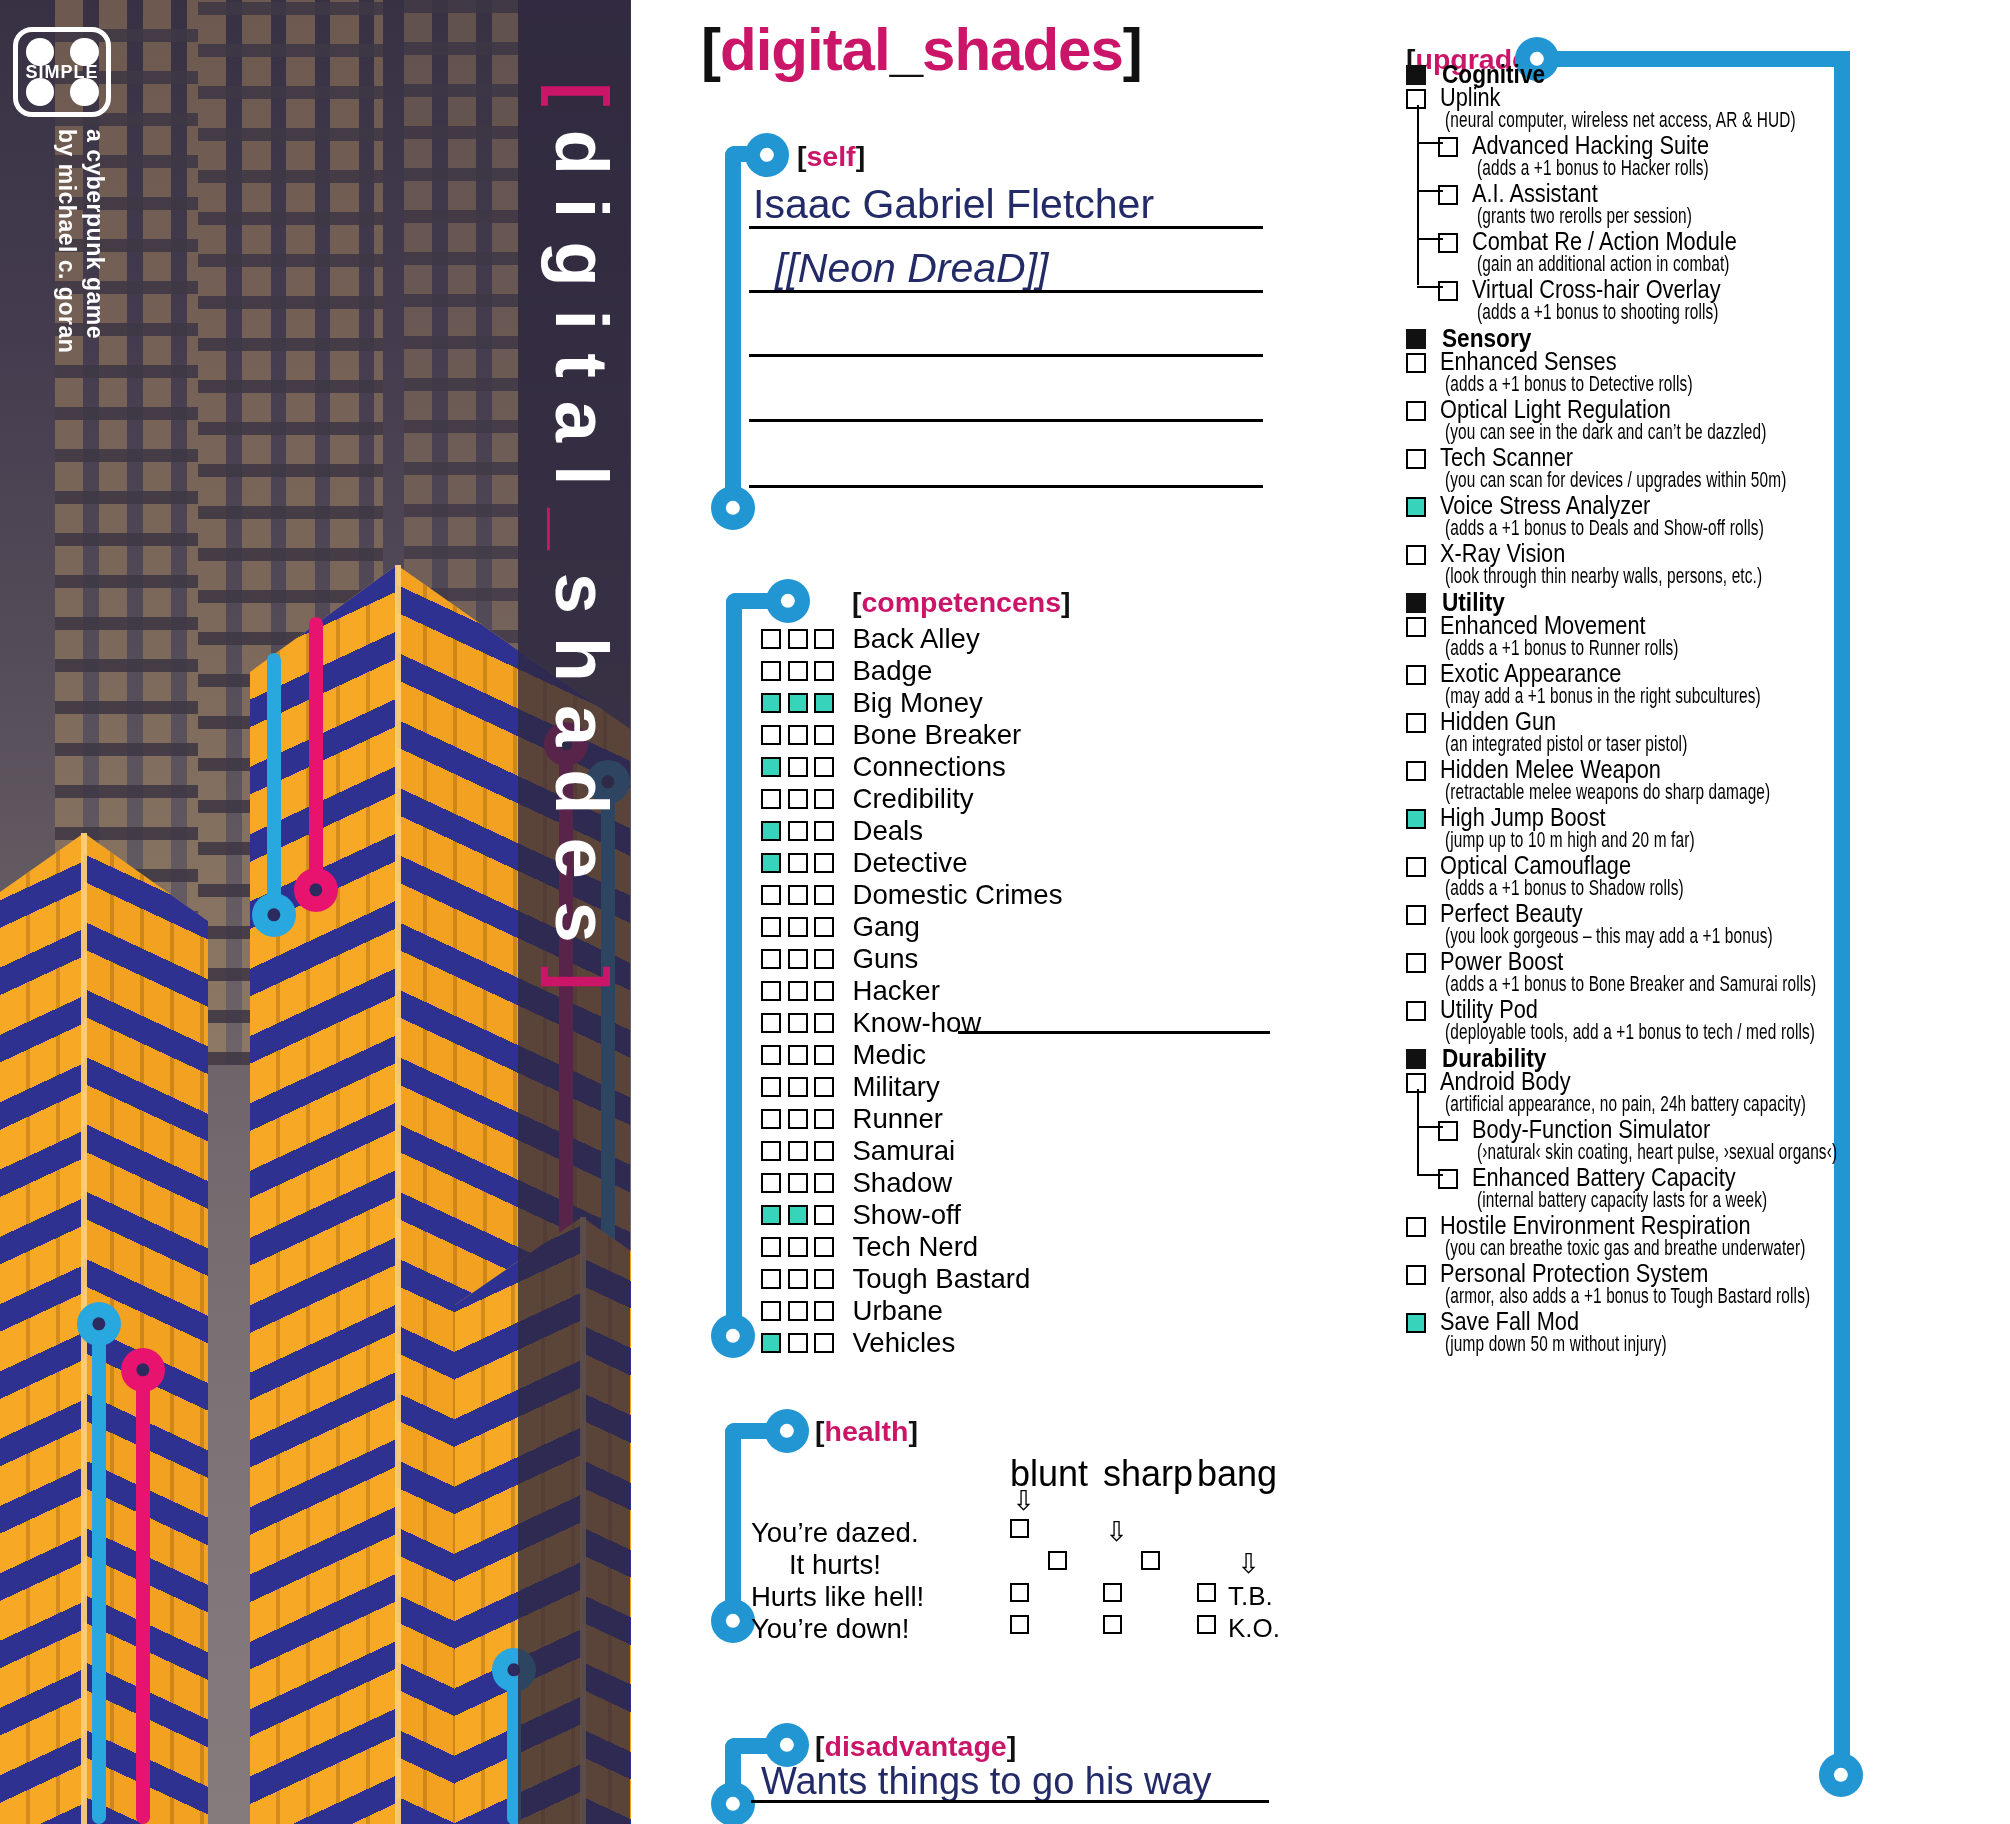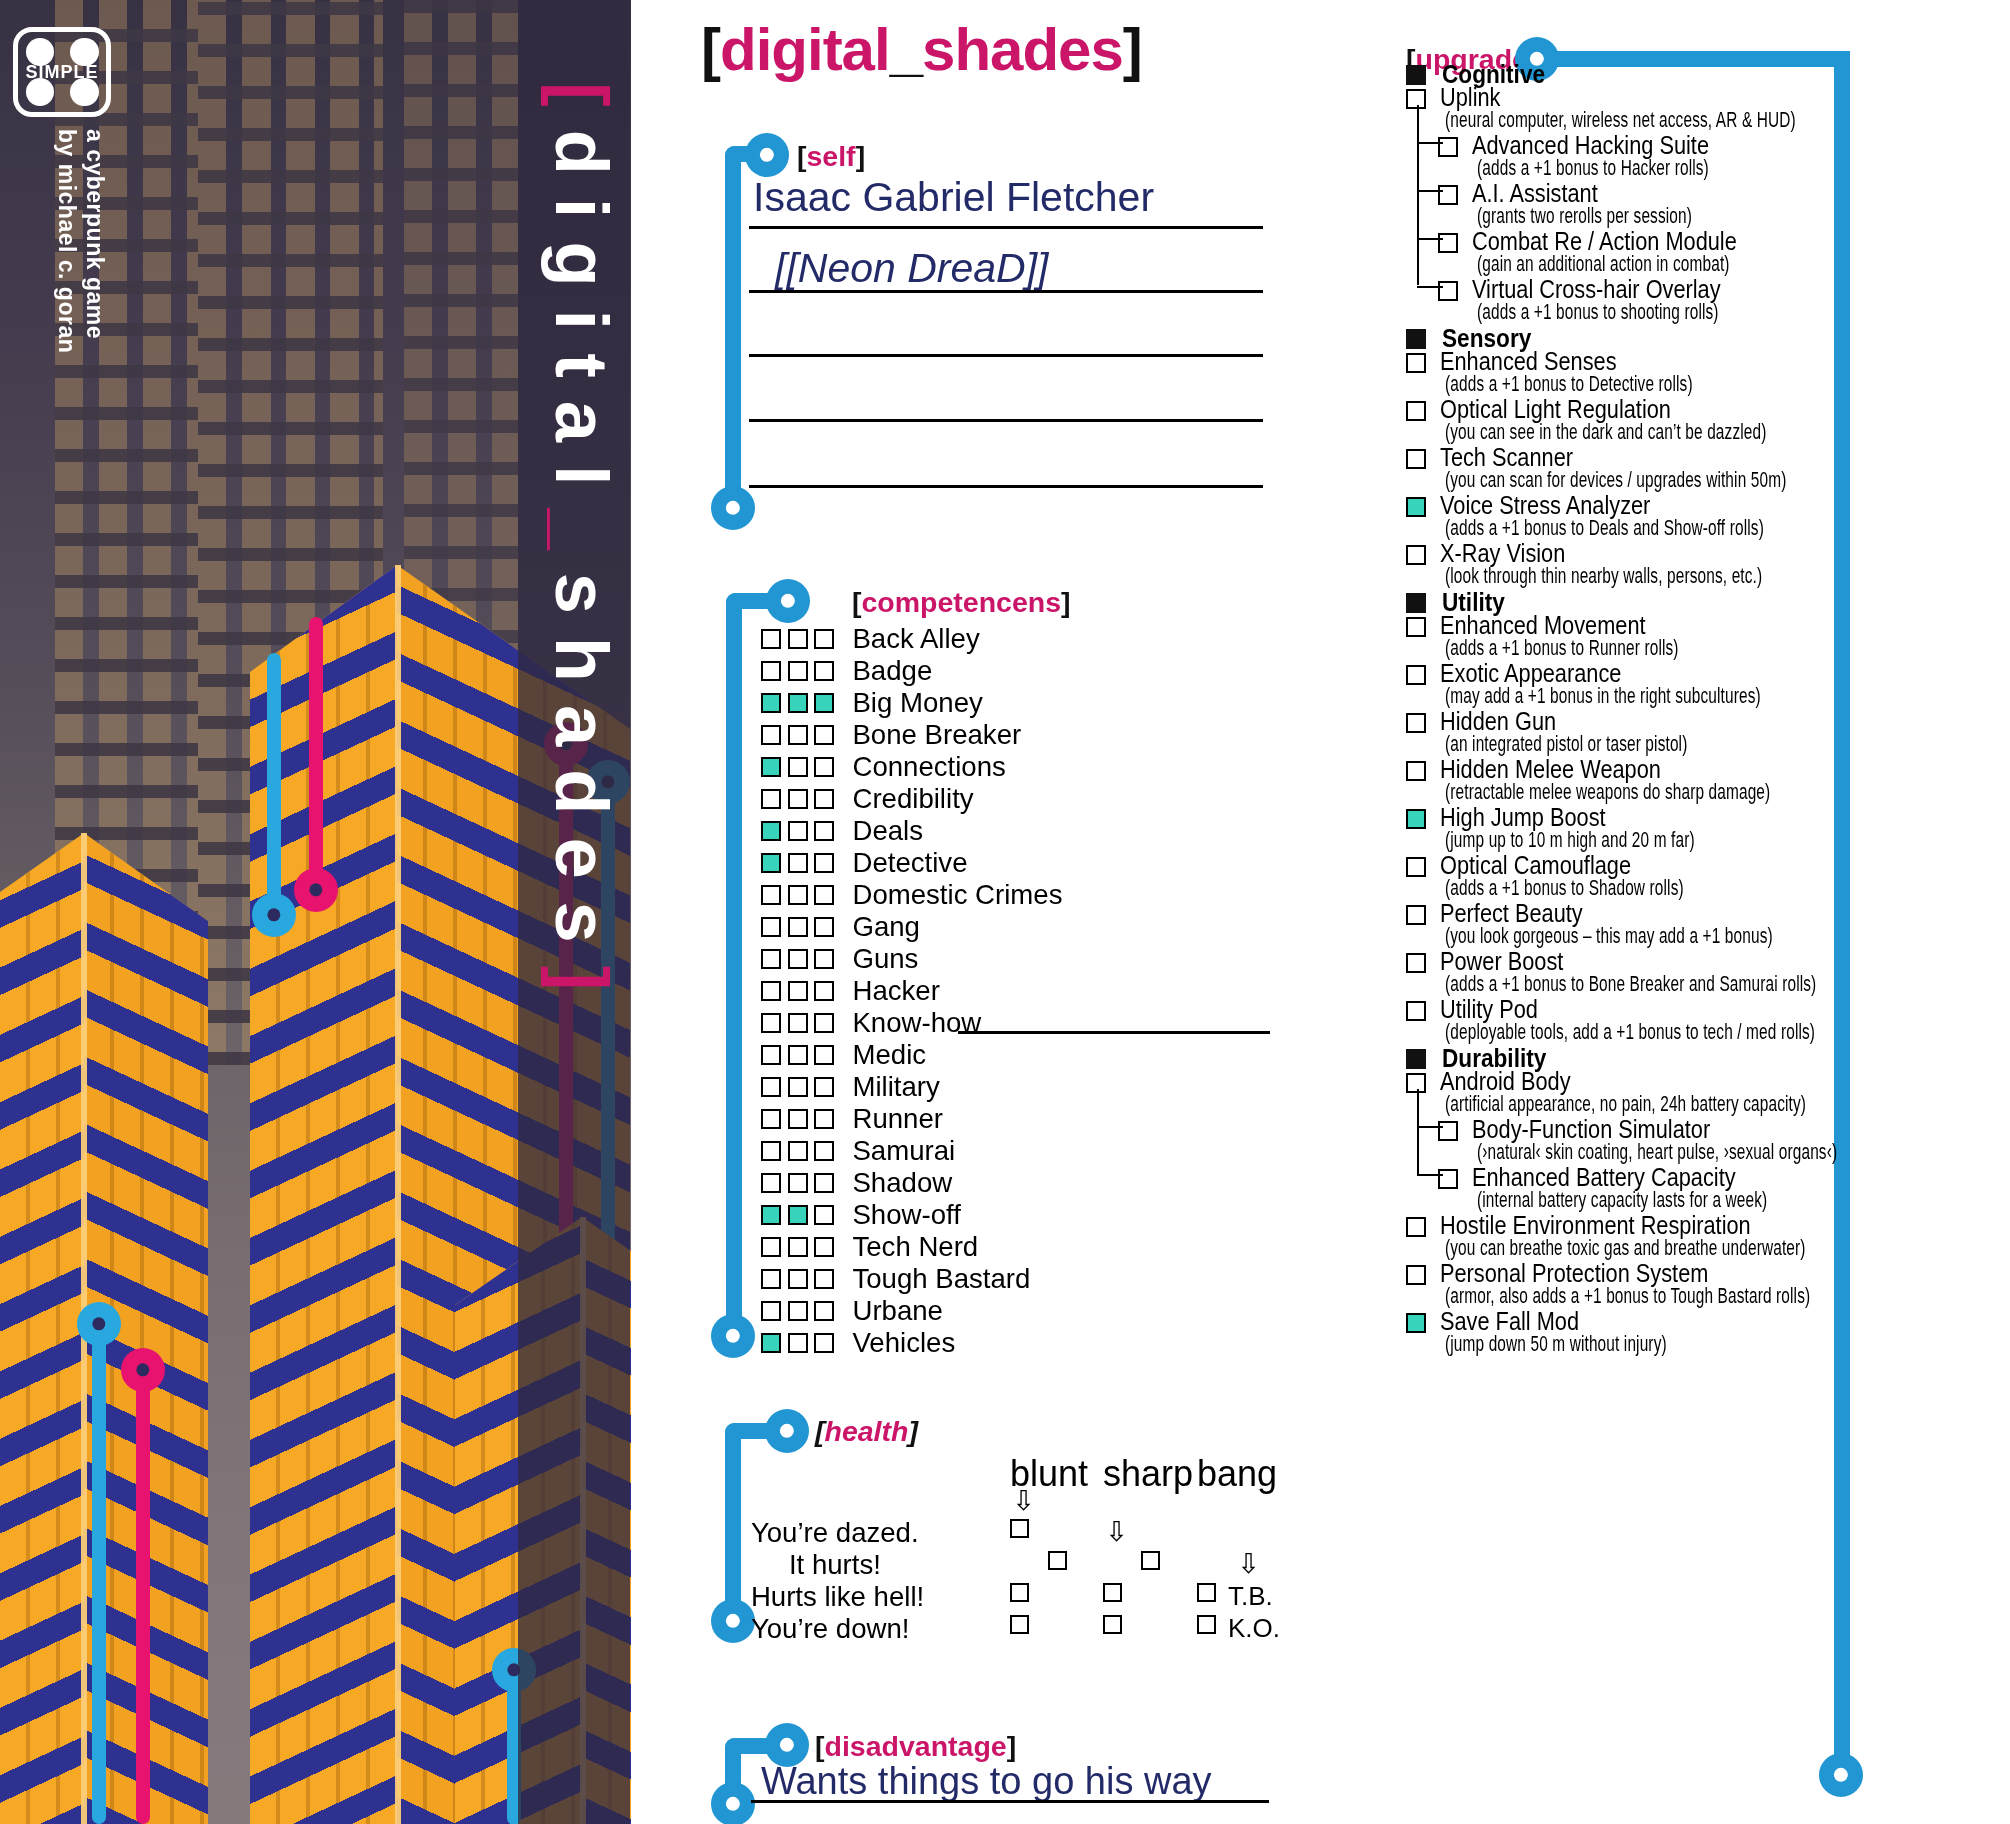--- a/index.html
+++ b/index.html
@@ -148,21 +148,21 @@
     <span class="blk">[</span><span class="mag">digital</span><span class="blk">_</span><span class="mag">shades</span><span class="blk">]</span>
   </div>
 
   <div class="seg rTL" style="left:725px;top:146px;width:44px;height:16px;"></div>
   <div class="seg rTL" style="left:725px;top:146px;width:16px;height:371px;"></div>
   <div class="node" style="left:745px;top:133px;"></div>
   <div class="node" style="left:711px;top:486px;"></div>
   <div class="hdr" style="left:797px;top:140px;">
     <span class="blk">[</span><span class="mag">self</span><span class="blk">]</span>
   </div>
-  <div class="fieldtext ink" style="left:753px;top:174px;">Isaac Gabriel Fletcher</div>
+  <div class="fieldtext ink" style="left:753px;top:181px;">Isaac Gabriel Fletcher</div>
   <div class="fieldtext ink" style="left:775px;top:245px;font-style:italic;">[[Neon DreaD]]</div>
   <div class="field-line" style="left:749px;top:226px;width:514px;"></div>
   <div class="field-line" style="left:749px;top:290px;width:514px;"></div>
   <div class="field-line" style="left:749px;top:354px;width:514px;"></div>
   <div class="field-line" style="left:749px;top:419px;width:514px;"></div>
   <div class="field-line" style="left:749px;top:485px;width:514px;"></div>
 
   <div class="seg rTL" style="left:726px;top:593px;width:46px;height:16px;"></div>
   <div class="seg rTL" style="left:726px;top:593px;width:16px;height:743px;"></div>
   <div class="node" style="left:766px;top:579px;"></div>
@@ -309,21 +309,21 @@
         <span class="cbox"></span>
         <span class="cbox"></span>
         <span class="comp-label">Vehicles</span>
       </div>
     </div>
 
   <div class="seg rTL" style="left:725px;top:1423px;width:44px;height:16px;"></div>
   <div class="seg rTL" style="left:725px;top:1423px;width:16px;height:204px;"></div>
   <div class="node" style="left:765px;top:1409px;"></div>
   <div class="node" style="left:711px;top:1599px;"></div>
-  <div class="hdr" style="left:815px;top:1415px;font-style:italic;">
+  <div class="hdr" style="left:815px;top:1415px;">
     <span class="blk">[</span><span class="mag">health</span><span class="blk">]</span>
   </div>
   <div class="health-head" style="left:1010px;top:1453px;">blunt</div>
   <div class="health-head" style="left:1103px;top:1453px;">sharp</div>
   <div class="health-head" style="left:1197px;top:1453px;">bang</div>
   <div class="harrow" style="left:1012px;top:1484px;position:absolute;">⇩</div>
   <div id="health-rows">
       <div class="health-row" style="top: 1515px;">
         <span class="health-label">You’re dazed.</span>
         <span class="hbox" style="left: 261px;"></span>

